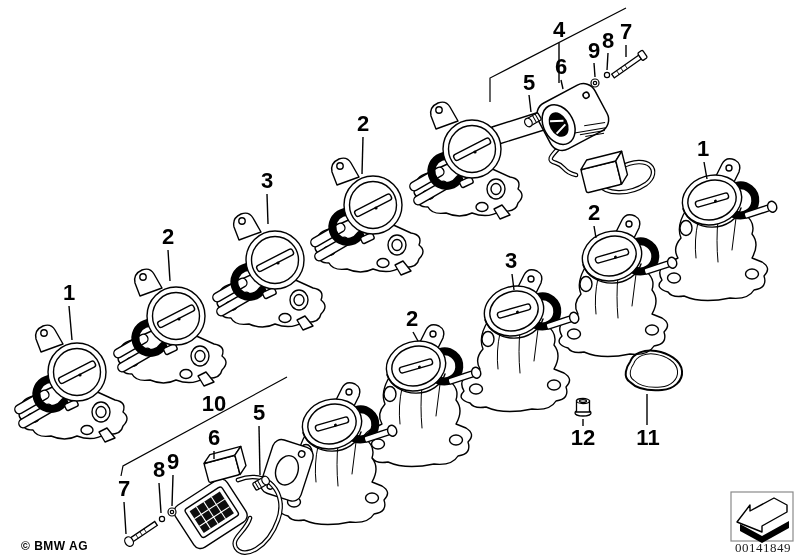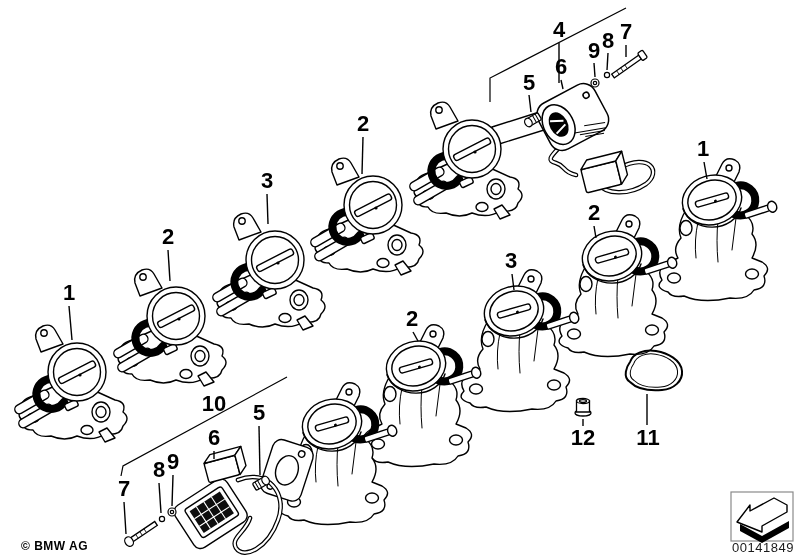--- a/index.html
+++ b/index.html
@@ -2,21 +2,21 @@
 <html><head>
 <meta charset="utf-8">
 <style>
   html,body{margin:0;padding:0;background:#e8e8e8;}
   .stage{position:relative;width:799px;height:559px;background:#ffffff;overflow:hidden;
          font-family:"Liberation Sans",sans-serif;}
   .stage svg{position:absolute;left:0;top:0;}
   .copyright{position:absolute;left:21px;top:539px;font-size:12px;font-weight:bold;color:#000;
              letter-spacing:0.5px;}
   .docnum{position:absolute;left:731px;top:540px;width:64px;text-align:center;
-          font-size:13px;color:#1a1a1a;letter-spacing:0.5px;}
+          font-size:13px;color:#1a1a1a;letter-spacing:0.5px;font-family:Liberation Serif, serif;}
   .callout-text{font-family:"Liberation Sans",sans-serif;font-weight:bold;font-size:22px;fill:#000;}
 </style>
 </head>
 <body>
 
 <div class="stage">
 
 <svg width="799" height="559" viewBox="0 0 799 559">
   <defs>
 

